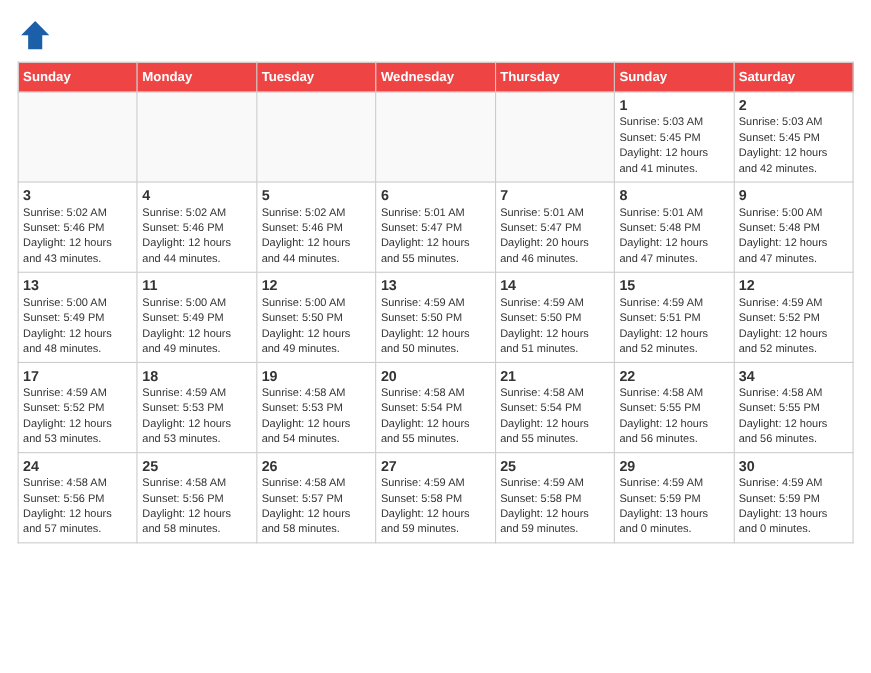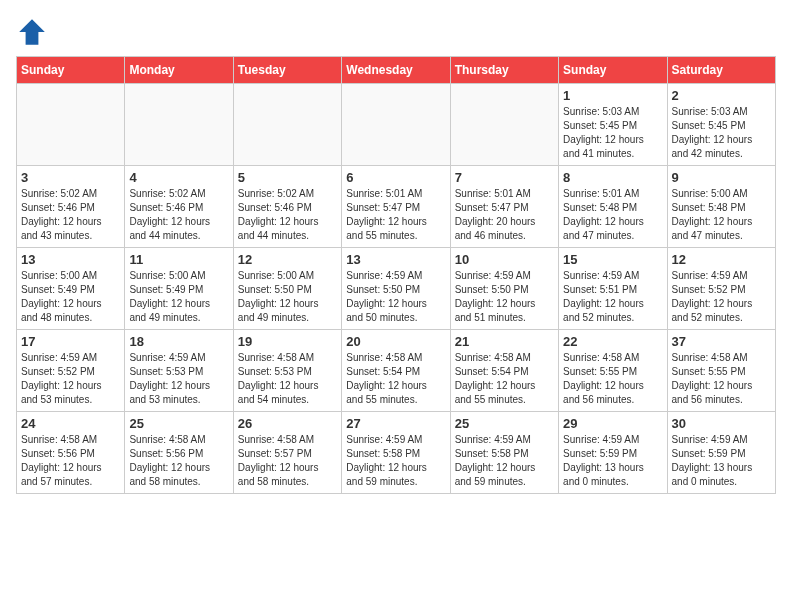--- a/index.html
+++ b/index.html
@@ -170,21 +170,21 @@
         </td>
         <td>
           <span class="day-number">12</span>
           <div class="cell-info"><span>Sunrise: 5:00 AM</span><br><span>Sunset: 5:50 PM</span><br><span>Daylight: 12 hours and 49 minutes.</span></div>
         </td>
         <td>
           <span class="day-number">13</span>
           <div class="cell-info"><span>Sunrise: 4:59 AM</span><br><span>Sunset: 5:50 PM</span><br><span>Daylight: 12 hours and 50 minutes.</span></div>
         </td>
         <td>
-          <span class="day-number">10</span>
+          <span class="day-number">14</span>
           <div class="cell-info"><span>Sunrise: 4:59 AM</span><br><span>Sunset: 5:50 PM</span><br><span>Daylight: 12 hours and 51 minutes.</span></div>
         </td>
         <td>
           <span class="day-number">15</span>
           <div class="cell-info"><span>Sunrise: 4:59 AM</span><br><span>Sunset: 5:51 PM</span><br><span>Daylight: 12 hours and 52 minutes.</span></div>
         </td>
         <td>
           <span class="day-number">12</span>
           <div class="cell-info"><span>Sunrise: 4:59 AM</span><br><span>Sunset: 5:52 PM</span><br><span>Daylight: 12 hours and 52 minutes.</span></div>
         </td>
@@ -208,21 +208,21 @@
         </td>
         <td>
           <span class="day-number">21</span>
           <div class="cell-info"><span>Sunrise: 4:58 AM</span><br><span>Sunset: 5:54 PM</span><br><span>Daylight: 12 hours and 55 minutes.</span></div>
         </td>
         <td>
           <span class="day-number">22</span>
           <div class="cell-info"><span>Sunrise: 4:58 AM</span><br><span>Sunset: 5:55 PM</span><br><span>Daylight: 12 hours and 56 minutes.</span></div>
         </td>
         <td>
-          <span class="day-number">37</span>
+          <span class="day-number">34</span>
           <div class="cell-info"><span>Sunrise: 4:58 AM</span><br><span>Sunset: 5:55 PM</span><br><span>Daylight: 12 hours and 56 minutes.</span></div>
         </td>
       </tr>
       <tr>
         <td>
           <span class="day-number">24</span>
           <div class="cell-info"><span>Sunrise: 4:58 AM</span><br><span>Sunset: 5:56 PM</span><br><span>Daylight: 12 hours and 57 minutes.</span></div>
         </td>
         <td>
           <span class="day-number">25</span>

